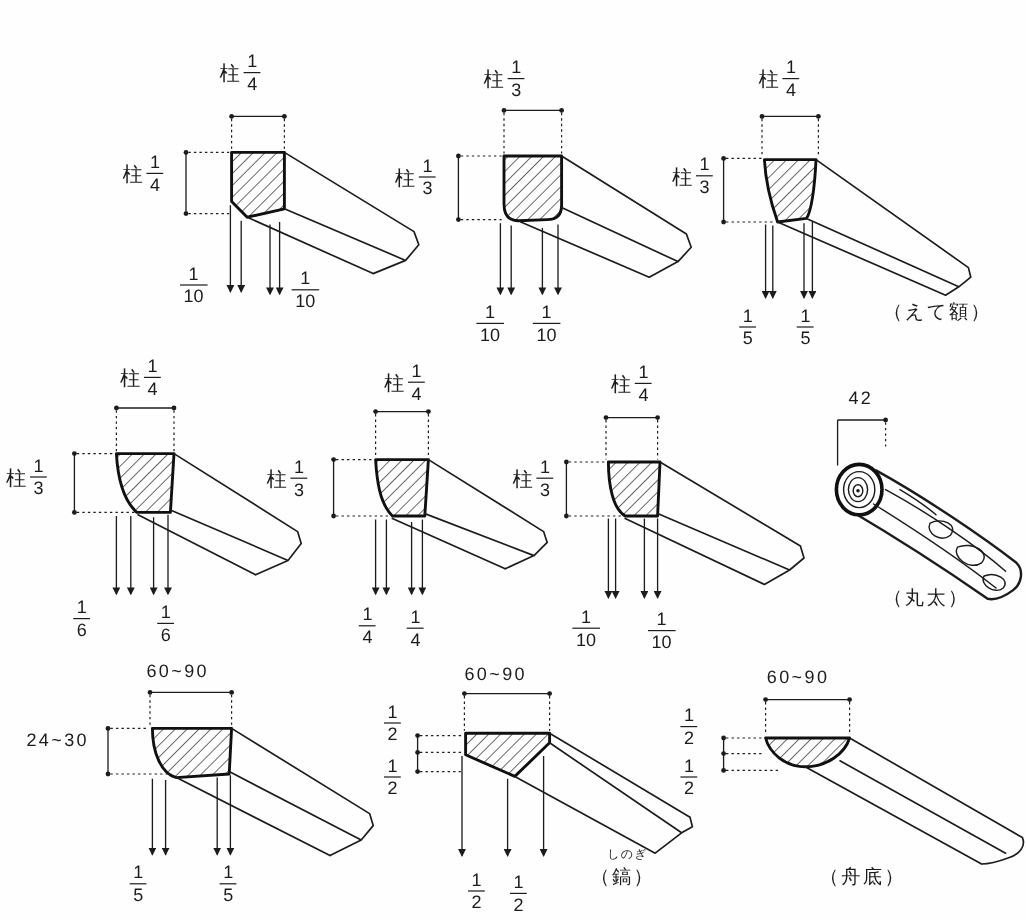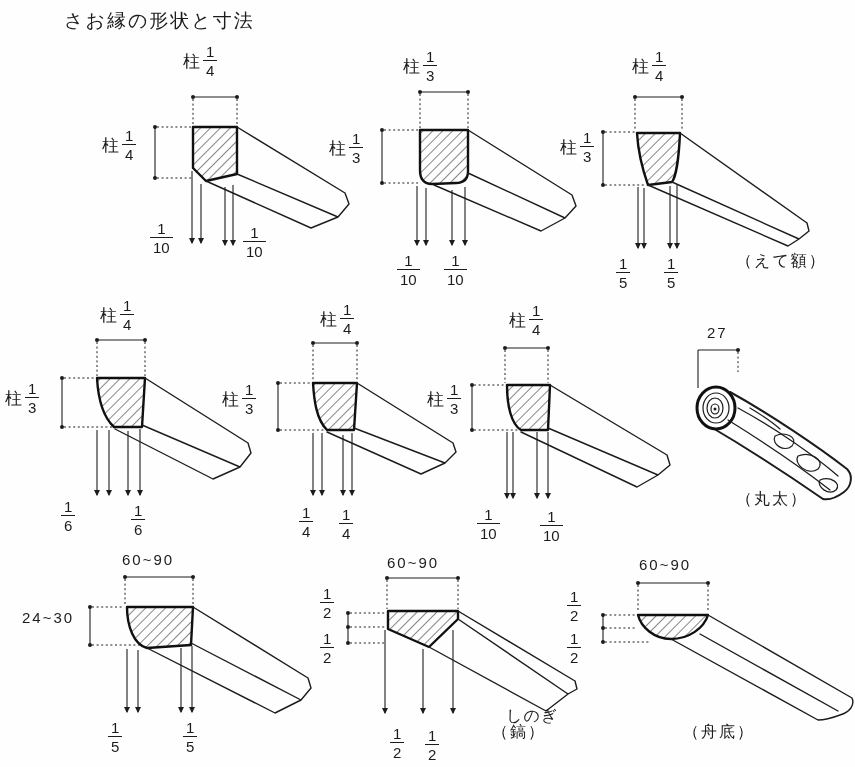--- a/index.html
+++ b/index.html
@@ -9,34 +9,33 @@
   .fig{position:absolute;}
   .fig svg{position:absolute;left:0;top:0;display:block;}
   .lbl{position:absolute;line-height:1;white-space:nowrap;}
   .dlab{display:inline-flex;align-items:center;}
   .kanji{font-size:17px;margin-right:3px;}
   .frac{display:inline-flex;flex-direction:column;align-items:center;line-height:1;font-size:15px;}
   .frac .num{padding:0 2px 1px;}
   .frac .den{border-top:1.6px solid #1c1c1c;padding:2px 3px 0;}
   .dimtext{font-size:15px;letter-spacing:2px;}
   .caption{font-size:16px;letter-spacing:2px;}
-  .furi{font-size:16px;letter-spacing:1px;}
+  .furi{font-size:10px;letter-spacing:1px;}
   svg .thin{stroke:#1c1c1c;stroke-width:1.1;fill:none;}
   svg .ext{stroke:#1c1c1c;stroke-width:1;stroke-dasharray:2 2.6;fill:none;}
   svg .prof{stroke:#101010;stroke-width:2.4;stroke-linejoin:round;}
   svg .mid{stroke:#1c1c1c;stroke-width:1.4;fill:none;stroke-linejoin:round;stroke-linecap:round;}
   svg .grain{stroke:#1c1c1c;stroke-width:1.2;fill:none;stroke-linecap:round;}
   svg .dot{fill:#1c1c1c;stroke:none;}
 </style>
 </head>
 <body>
 
 <div id="canvas">
 
-  <div class="title">さお縁の形状と寸法</div>
 
   <div class="fig" style="left:75px;top:35px;width:300px;height:260px">
     <svg width="300" height="260" viewBox="0 0 300 260">
       <defs>
         <pattern id="h1" patternUnits="userSpaceOnUse" width="7" height="7" patternTransform="rotate(45)">
           <line x1="0" y1="0" x2="0" y2="7" stroke="#222" stroke-width="1.1"></line>
         </pattern>
         <marker id="m1" viewBox="0 0 6 6" refX="5" refY="3" markerWidth="6" markerHeight="6" orient="auto">
           <path d="M0,0 L6,3 L0,6 Z" fill="#1c1c1c"></path>
         </marker>
@@ -414,21 +413,21 @@
         <ellipse cx="35" cy="101" rx="4" ry="5" class="grain"></ellipse>
         <circle class="dot" cx="35" cy="101" r="1.5"></circle>
         <path class="grain" d="M58,100 C95,120 135,148 158,168"></path>
         <path class="grain" d="M48,112 C85,135 122,160 150,182"></path>
         <path class="grain" d="M95,128 C105,123 119,129 112,138 C104,145 91,136 95,128 Z"></path>
         <path class="grain" d="M118,148 C130,143 146,152 138,161 C128,168 113,156 118,148 Z"></path>
         <path class="grain" d="M140,172 C150,168 162,175 156,182 C149,188 136,179 140,172 Z"></path>
         <path class="grain" d="M70,100 C80,106 92,114 100,121"></path>
       </g>
     </svg>
-    <div class="lbl dimtext" style="left:27px;top:17px">27</div>
+    <div class="lbl dimtext" style="left:27px;top:17px">42</div>
     <div class="lbl caption" style="left:56px;top:183px">（丸太）</div>
   </div>
 
   <div class="fig" style="left:5px;top:550px;width:315px;height:217px">
     <svg width="315" height="217" viewBox="0 0 315 217">
       <defs>
         <pattern id="h7" patternUnits="userSpaceOnUse" width="7" height="7" patternTransform="rotate(45)">
           <line x1="0" y1="0" x2="0" y2="7" stroke="#222" stroke-width="1.1"></line>
         </pattern>
         <marker id="m7" viewBox="0 0 6 6" refX="5" refY="3" markerWidth="6" markerHeight="6" orient="auto">

